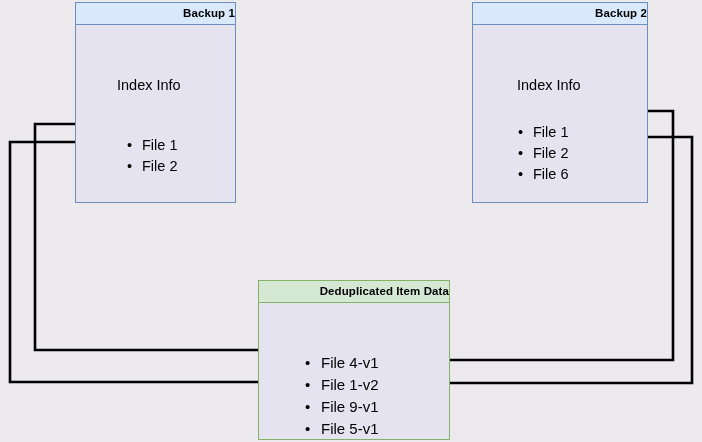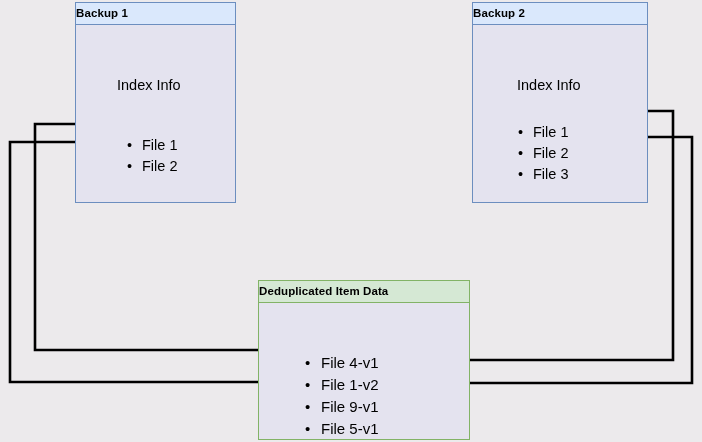--- a/index.html
+++ b/index.html
@@ -36,21 +36,21 @@
     background: #e4e3ef;
   }
   .box.green {
     border: 1px solid #82b366;
     background: #e4e3ef;
   }
   .box-header {
     box-sizing: border-box;
     height: 22px;
     line-height: 20px;
-    text-align: left;
+    text-align: right;
     font-size: 11.5px;
     font-weight: bold;
     color: #000000;
     background: #dae8fc;
     border-bottom: 1px solid #6c8ebf;
     letter-spacing: 0.1px;
   }
   .box.green .box-header {
     background: #d5e8d4;
     border-bottom: 1px solid #82b366;
@@ -146,26 +146,26 @@
     </div>
   </div>
 
   <div class="box" style="left:472px; top:2px; width:176px; height:201px;">
     <div class="box-header">Backup 2</div>
     <div class="box-body">
       <div class="index-label" style="left:24px; top:52px;">Index Info</div>
       <ul class="file-list" style="left:45px; top:97px;">
         <li>File 1</li>
         <li>File 2</li>
-        <li>File 3</li>
+        <li>File 6</li>
       </ul>
     </div>
   </div>
 
-  <div class="box green" style="left:258px; top:280px; width:212px; height:160px;">
+  <div class="box green" style="left:258px; top:280px; width:192px; height:160px;">
     <div class="box-header">Deduplicated Item Data</div>
     <div class="box-body">
       <ul class="dedup-list" style="left:46px; top:49px;">
         <li>File 4-v1</li>
         <li>File 1-v2</li>
         <li>File 9-v1</li>
         <li>File 5-v1</li>
       </ul>
     </div>
   </div>

